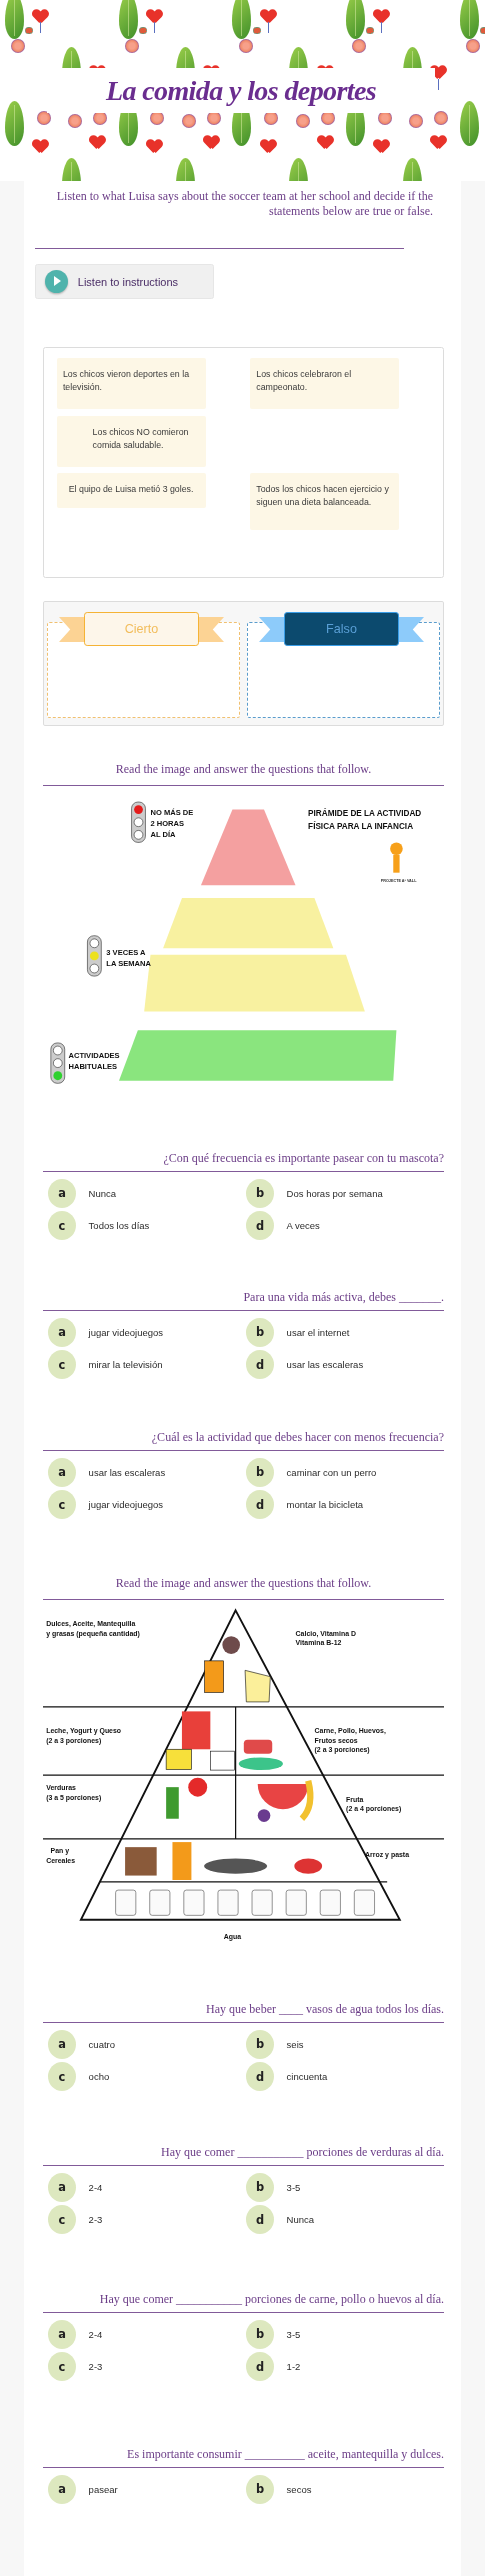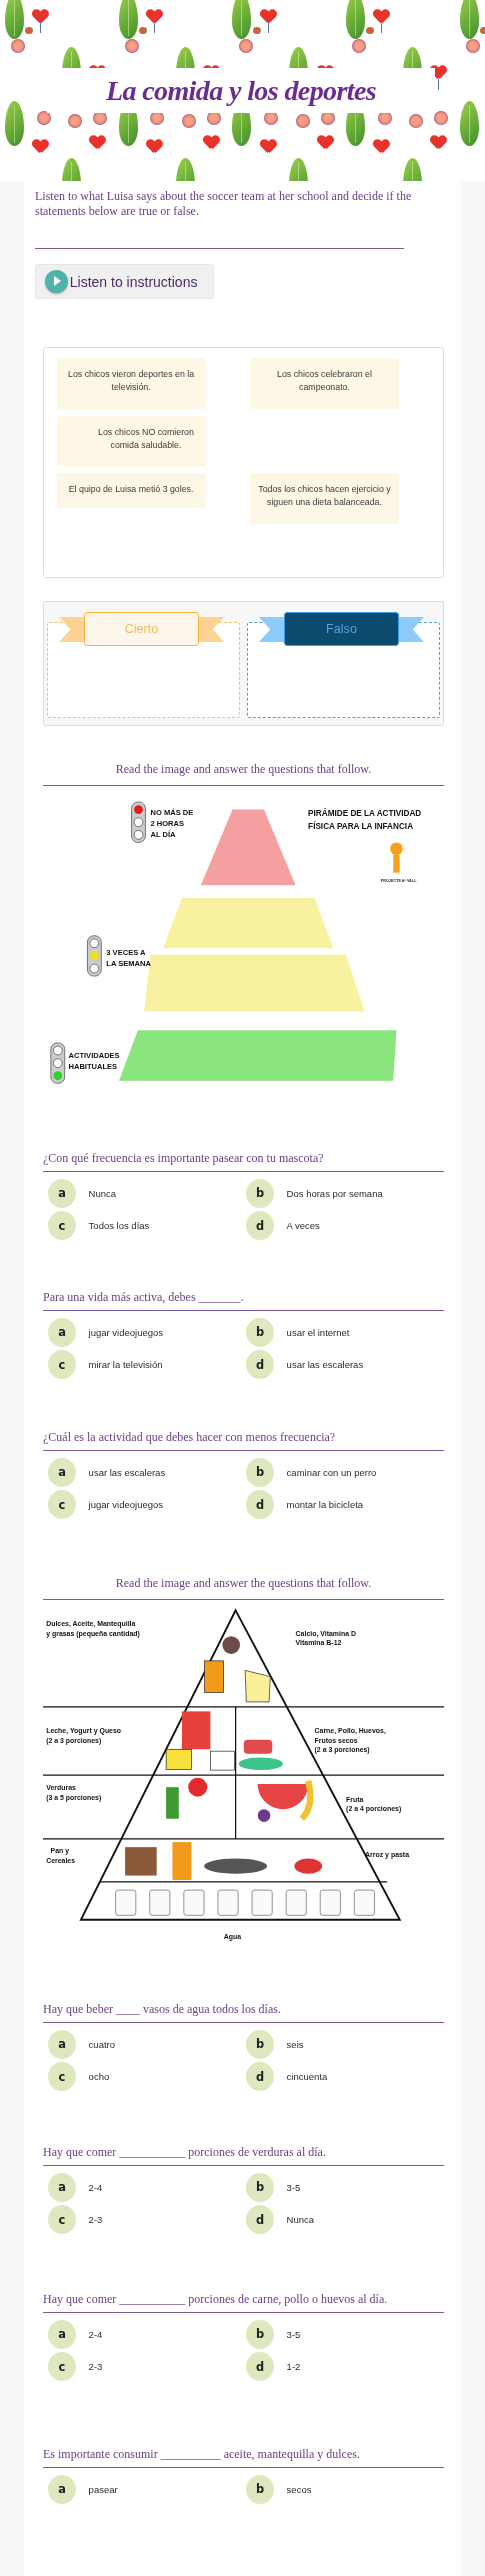--- a/index.html
+++ b/index.html
@@ -18,34 +18,34 @@
   .stem { width: 1.3px; height: 11.4px; background: #5a6fbf; }
   .dot { width: 7.6px; height: 7.6px; border-radius: 50%; background: #e05a3a; border: 1.9px dotted #38b49a; }
   .rosette { width: 14px; height: 14px; border-radius: 50%; background: radial-gradient(circle, #f7a08a 30%, #f08a6a 55%, #7b4bb0 75%); }
 
   .title-box { position: absolute; left: 47px; top: 68px; width: 388px; height: 45px; background: #ffffff; display: flex; align-items: center; justify-content: center; }
   .title { font-family: Liberation Serif, serif; font-style: italic; font-weight: bold; font-size: 28px; color: #6a2d8f; letter-spacing: -0.6px; }
 
   
   .card { position: absolute; left: 24px; top: 181px; width: 437px; height: 2395px; background: #ffffff; }
 
-  .section-title { font-family: "Liberation Serif", serif; color: #6b3d87; font-size: 12px; line-height: 15px; }
+  .section-title { font-family: "Liberation Serif", serif; color: #6b3d87; font-size: 12px; line-height: 15px; text-align: right; }
   .hr { height: 1.3px; background: #6b3d87; opacity: .85; }
 
   
   .instr { position: absolute; left: 35px; top: 189px; width: 398px; }
   .instr-rule { position: absolute; left: 35px; top: 248px; width: 369px; }
   .listen-btn { position: absolute; left: 35px; top: 264px; width: 179px; height: 35px; background: #f0f0f0; border: 0.6px solid #e6e6e6; border-radius: 2.5px; display: flex; align-items: center; cursor: pointer; }
   .play { width: 23px; height: 23px; border-radius: 50%; background: #4fb3ac; margin-left: 8.8px; box-shadow: 0 1.3px 1.9px rgba(0,0,0,.25); position: relative; }
   .play::after { content: ""; position: absolute; left: 8.8px; top: 6.3px; border-left: 7.6px solid #ffffff; border-top: 5px solid transparent; border-bottom: 5px solid transparent; }
-  .listen-label { margin-left: 2px; font-size: 14px; color: #4a2d66; }
+  .listen-label { margin-left: 10px; font-size: 11px; color: #4a2d66; }
 
   
   .drag-box { position: absolute; left: 43px; top: 347px; width: 401px; height: 231px; border: 0.6px solid #dcdcdc; border-radius: 2.5px; background: #fff; }
-  .drag-item { position: absolute; width: 149px; background: #fdf7e6; border-radius: 1.9px; display: flex; align-items: flex-start; justify-content: center; text-align: center; font-size: 8.8px; line-height: 12.6px; color: #3a3a3a; padding: 10px 6.3px; cursor: grab; }
+  .drag-item { position: absolute; width: 149px; background: #fdf7e6; border-radius: 1.9px; display: flex; align-items: flex-start; justify-content: center; font-size: 8.8px; line-height: 12.6px; color: #3a3a3a; padding: 10px 6.3px; cursor: grab; }
 
   
   .sort-box { position: absolute; left: 43px; top: 601px; width: 401px; height: 125px; border: 0.6px solid #dcdcdc; border-radius: 1.9px; background: #f7f7f7; }
   .bucket { position: absolute; top: 20px; width: 193px; height: 96px; background: #fff; border: 1.3px dashed; border-radius: 2.5px; }
   .ribbon { position: absolute; top: 10px; width: 165px; height: 25px; }
   .ribbon .tail { position: absolute; top: 5px; width: 25px; height: 25px; }
   .ribbon .label { position: absolute; left: 25px; top: 0; width: 115px; height: 34px; border: 1.3px solid; border-radius: 3.2px; display: flex; align-items: center; justify-content: center; font-size: 12.6px; }
 
   
   .img-frame { position: absolute; background: #fff; overflow: hidden; }
@@ -153,21 +153,21 @@
     </div>
   <div class="drag-item" style="left:206px; top:10px; height:51px; width:149px;">
       <span>Los chicos celebraron el campeonato.</span>
     </div>
   <div class="drag-item" style="left:12.6px; top:68px; height:51px;padding-left:36px;">
       <span>Los chicos NO comieron comida saludable.</span>
     </div>
   <div class="drag-item" style="left:12.6px; top:125px; height:35px;">
       <span>El quipo de Luisa metió 3 goles.</span>
     </div>
-  <div class="drag-item" style="left:206px; top:125px; height:51px;">
+  <div class="drag-item" style="left:206px; top:125px; height:57px;">
       <span>Todos los chicos hacen ejercicio y siguen una dieta balanceada.</span>
     </div>
 </div>
 
 <div class="sort-box">
   <div class="bucket" style="left:3.2px; border-color:#f0c070;"></div>
   <div class="bucket" style="left:203px; border-color:#5a9ccc;"></div>
 
   <div class="ribbon" style="left:15px;">
     <svg class="tail" style="left:0;" viewBox="0 0 40 40">

